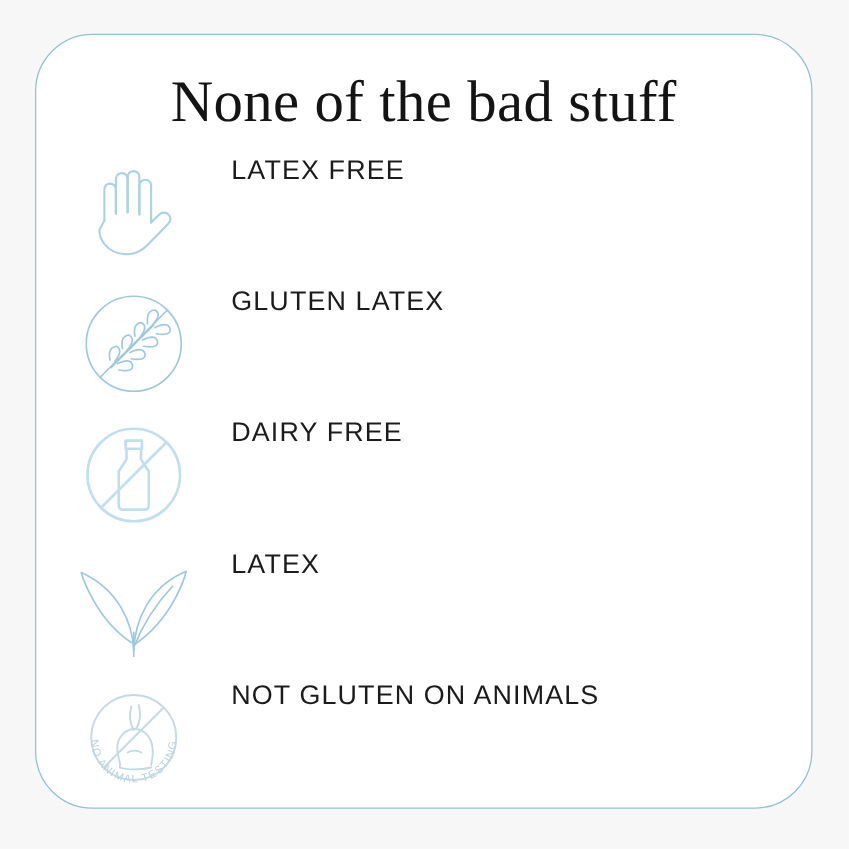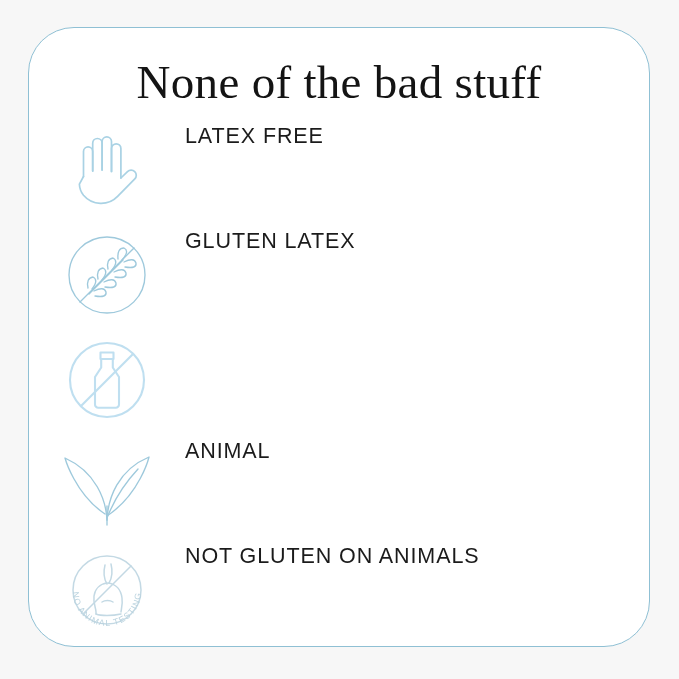--- a/index.html
+++ b/index.html
@@ -154,32 +154,33 @@
 
       <div class="claim-row">
         <div class="claim-icon">
           <svg width="86" height="86" viewBox="0 0 86 86">
             <circle class="ico-stroke-soft" cx="43" cy="43" r="37"></circle>
             <line class="ico-stroke-soft" x1="17" y1="69" x2="69" y2="17"></line>
             <path class="ico-stroke-soft" d="M36.5 15.5 h13 v6.5 h-13 z"></path>
             <path class="ico-stroke-soft" d="M37.2 22 v8.5 l-6.2 9.5 v27.5 a3.2 3.2 0 0 0 3.2 3.2 h17.6 a3.2 3.2 0 0 0 3.2 -3.2 V40 l-6.2 -9.5 V22"></path>
           </svg>
         </div>
+        <div class="claim-label">DAIRY FREE</div>
       </div>
 
       <div class="claim-row">
         <div class="claim-icon">
           <svg width="90" height="82" viewBox="0 0 90 82">
             <path class="ico-stroke-thin" d="M45 76 C44 56 34 28 3 14 C3 14 13 50 43 70"></path>
             <path class="ico-stroke-thin" d="M45 76 C46 54 56 26 87 13 C87 13 78 50 45 72"></path>
             <path class="ico-stroke-thin" d="M45 74 C52 56 62 40 76 25"></path>
             <path class="ico-stroke-thin" d="M45 81 L45 62"></path>
           </svg>
         </div>
-        <div class="claim-label">ANIMAL</div>
+        <div class="claim-label">LATEX</div>
       </div>
 
       <div class="claim-row">
         <div class="claim-icon">
           <svg width="92" height="92" viewBox="0 0 92 92">
             <defs>
               <path id="ringpath" d="M12 48 a34 34 0 0 0 68 0"></path>
             </defs>
             <circle class="ico-stroke-bunny" cx="46" cy="46" r="34"></circle>
             <line class="ico-stroke-bunny" x1="22" y1="70" x2="70" y2="22"></line>

